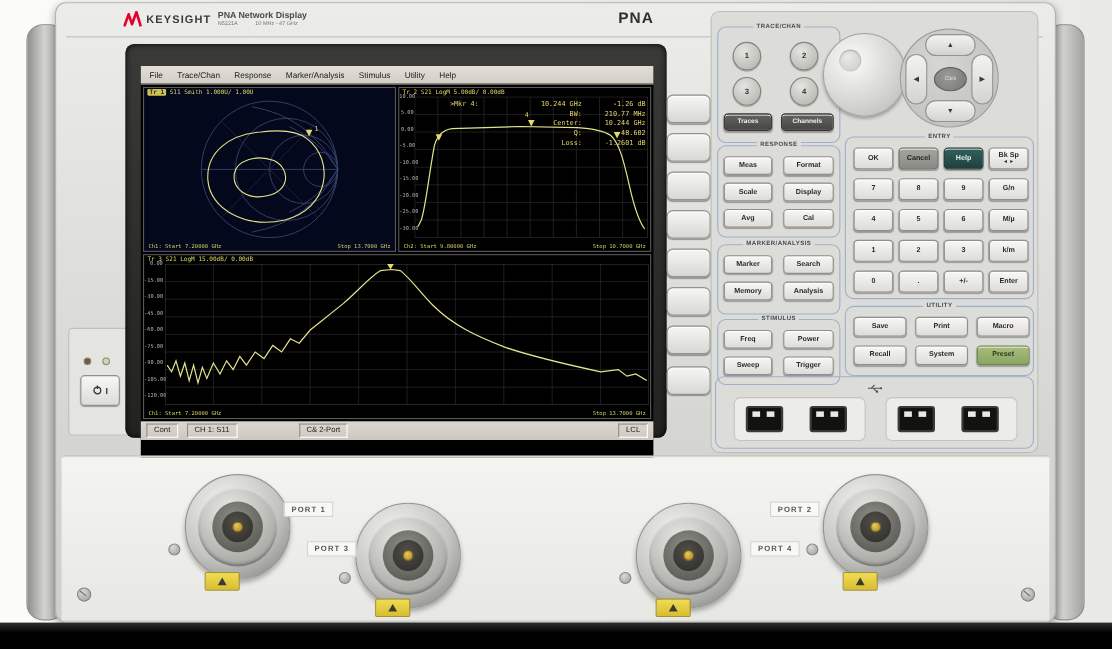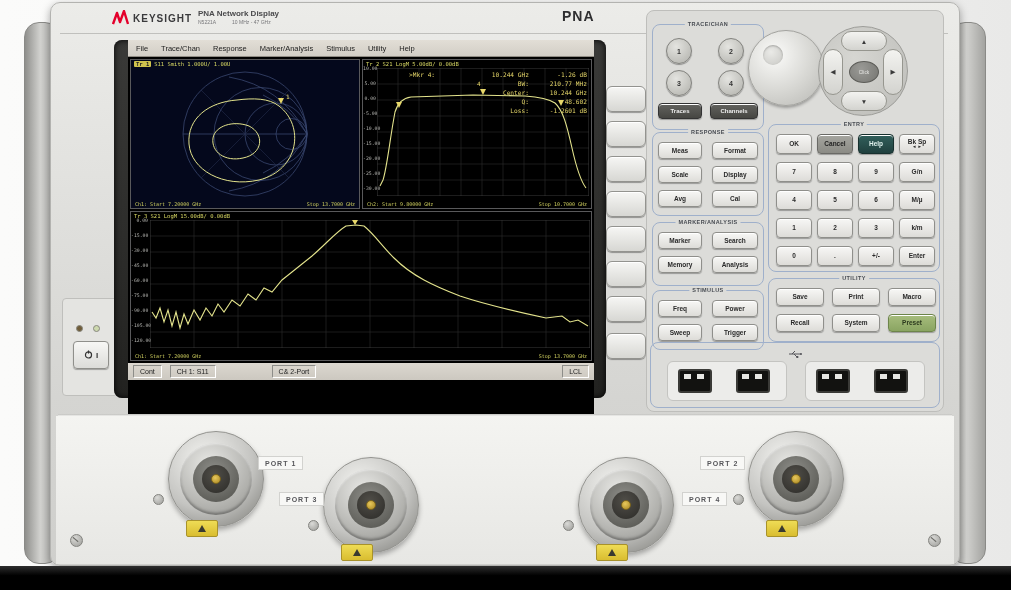--- a/index.html
+++ b/index.html
@@ -24,21 +24,21 @@
   .pna-badge{font-weight:bold;font-size:14px;color:#2e2e30;letter-spacing:1px;}
   
   #power-cluster{left:62px;top:298px;width:54px;height:96px;background:#e4e4e1;border:1px solid #bfbfbc;border-radius:4px;}
   .led{position:absolute;width:5px;height:5px;border-radius:50%;border:1px solid #88887f;}
   #power-button{position:absolute;left:10px;top:42px;width:34px;height:26px;border-radius:4px;
      background:linear-gradient(#f7f7f5,#dcdcd9);border:1px solid #8f8f8b;box-shadow:0 1px 1px rgba(0,0,0,.3);
      display:flex;align-items:center;justify-content:center;gap:3px;font-size:8px;color:#333;font-weight:bold;}
   
   #bezel{left:114px;top:40px;width:492px;height:358px;background:linear-gradient(#3a3a38,#222220);border-radius:8px;
          box-shadow:inset 0 0 6px #000;}
-  #screen{left:128px;top:40px;width:466px;height:412px;background:#000;}
+  #screen{left:128px;top:60px;width:466px;height:412px;background:#000;}
   #menubar{position:absolute;left:0;top:0;width:466px;height:17px;background:linear-gradient(#e2ded6,#d2cec6);
            border-bottom:1px solid #8f8b83;display:flex;align-items:center;gap:13px;padding-left:8px;box-sizing:border-box;
            font-size:7.5px;color:#1c1c1c;}
   .menu-item{cursor:default;}
   .gpanel{position:absolute;background:#000;border:1px solid #59595b;box-sizing:border-box;}
   .gtitle{position:absolute;top:1px;left:3px;font:5.5px "DejaVu Sans Mono",monospace;color:#d9d964;white-space:nowrap;display:flex;gap:3px;align-items:center;}
   .trtag{background:#cfc24d;color:#222;padding:0 2px;font-weight:bold;border-radius:1px;}
   .gfoot-l{position:absolute;bottom:1px;left:4px;font:5px "DejaVu Sans Mono",monospace;color:#cfcf5e;white-space:nowrap;}
   .gfoot-r{position:absolute;bottom:1px;right:4px;font:5px "DejaVu Sans Mono",monospace;color:#cfcf5e;white-space:nowrap;}
   .ylab{position:absolute;left:0;width:13px;text-align:right;font:4.8px "DejaVu Sans Mono",monospace;color:#b4b4b0;}

